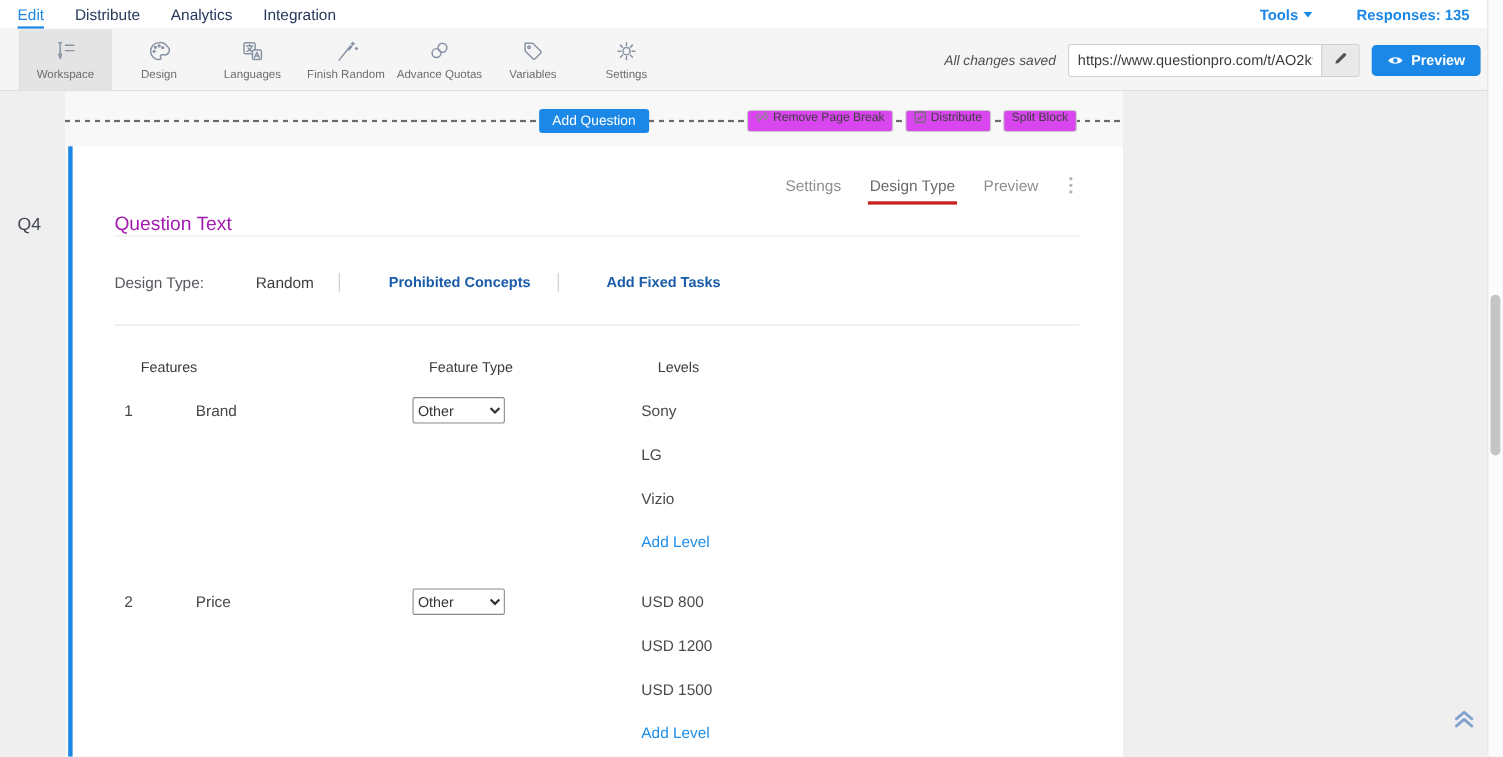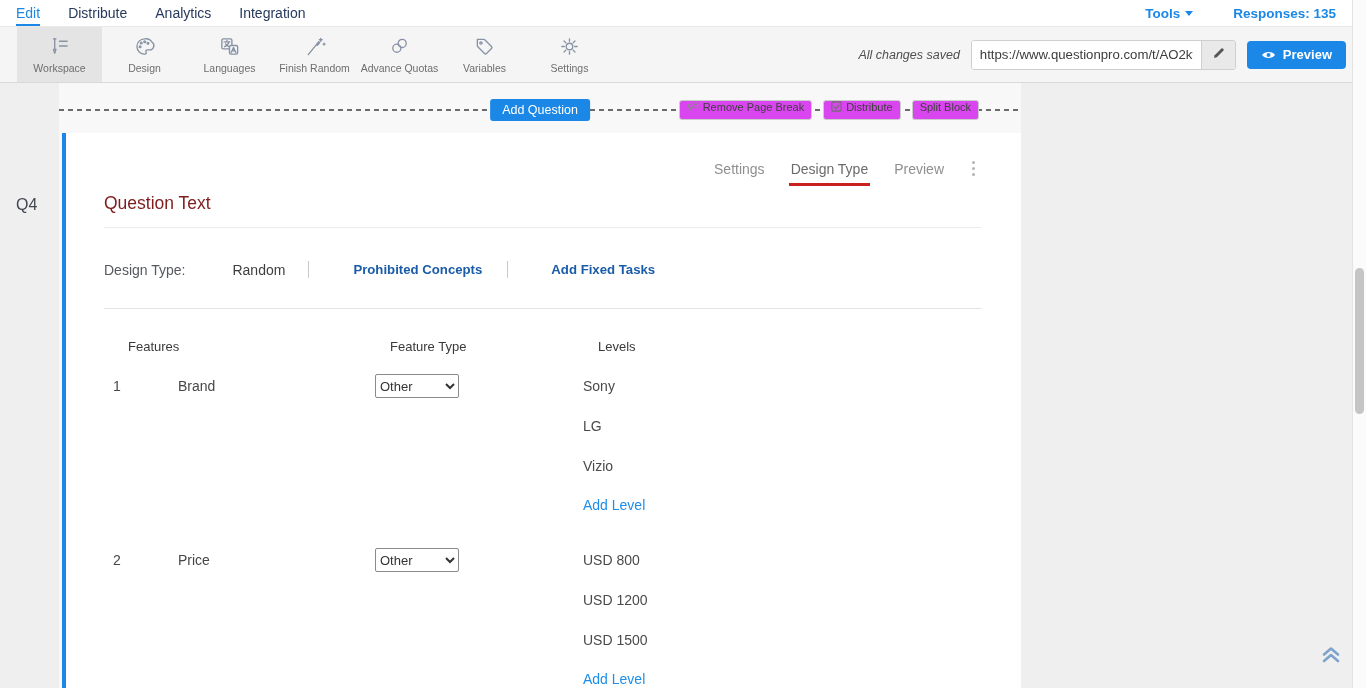--- a/index.html
+++ b/index.html
@@ -60,21 +60,21 @@
           border-left:4px solid var(--accent); padding:0 40px 0 38px; overflow:hidden; }
 
   .tabs-row { display:flex; justify-content:flex-end; align-items:center; gap:26px; padding-top:25px; }
   .tab { font-size:14px; color:#8f8f8f; cursor:pointer; position:relative; }
   .tab.active { color:#6b6b6b; }
   .tab.active::after { content:""; position:absolute; left:-2px; right:-2px; bottom:-9px;
                        height:3px; background:var(--activered); }
   .kebab { display:flex; flex-direction:column; gap:3px; padding:3px 6px; cursor:pointer; margin-left:-4px; }
   .kebab .dot { width:3px; height:3px; border-radius:50%; background:#b3b3b3; }
 
-  .question-text { margin-top:14px; font-size:17.5px; color:#7f1d1d; padding-bottom:13px;
+  .question-text { margin-top:14px; font-size:17.5px; color:#a21caf; 
                    border-bottom:1px solid #ececec; cursor:text; }
 
   .design-row { margin-top:33px; display:flex; align-items:center; font-size:14px; color:#55585e; }
   .dt-value { color:#3e3e3e; margin-left:47px; }
   .vsep { width:1px; height:17px; background:#c9c9c9; }
   .vsep.s1 { margin-left:23px; }
   .vsep.s2 { margin-left:25px; }
   .dt-link { color:#1a5ca8; font-weight:700; font-size:13.2px; cursor:pointer; }
   .dt-link.l1 { margin-left:44px; }
   .dt-link.l2 { margin-left:43px; }

